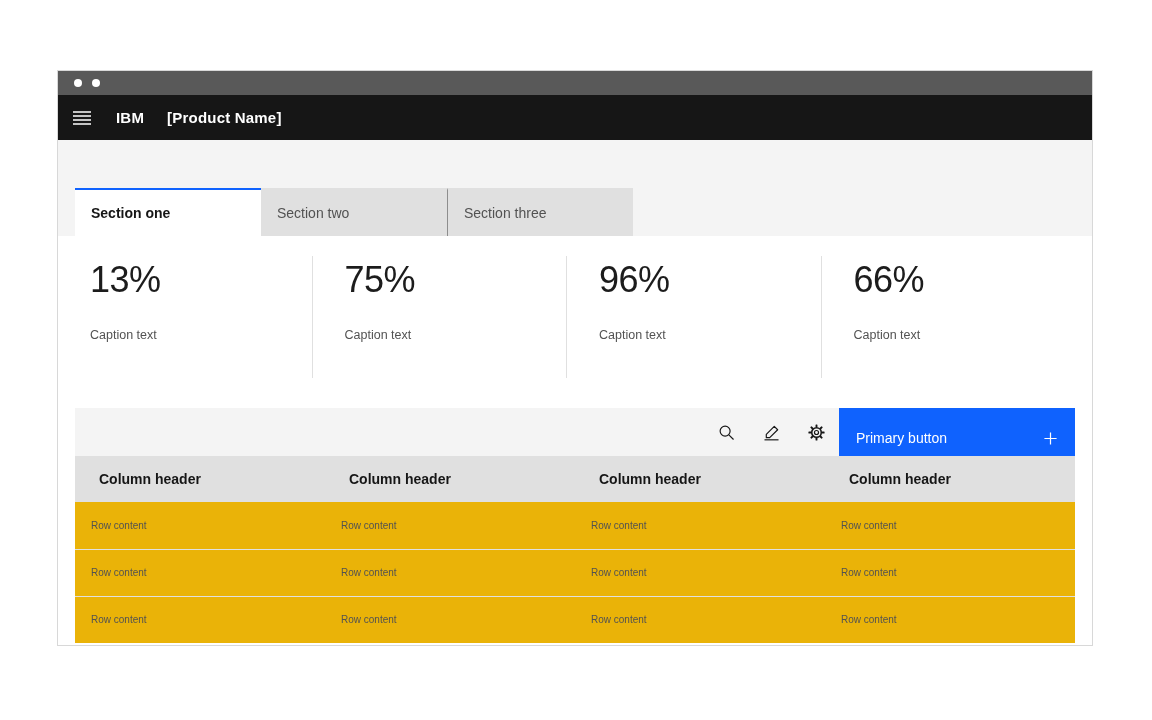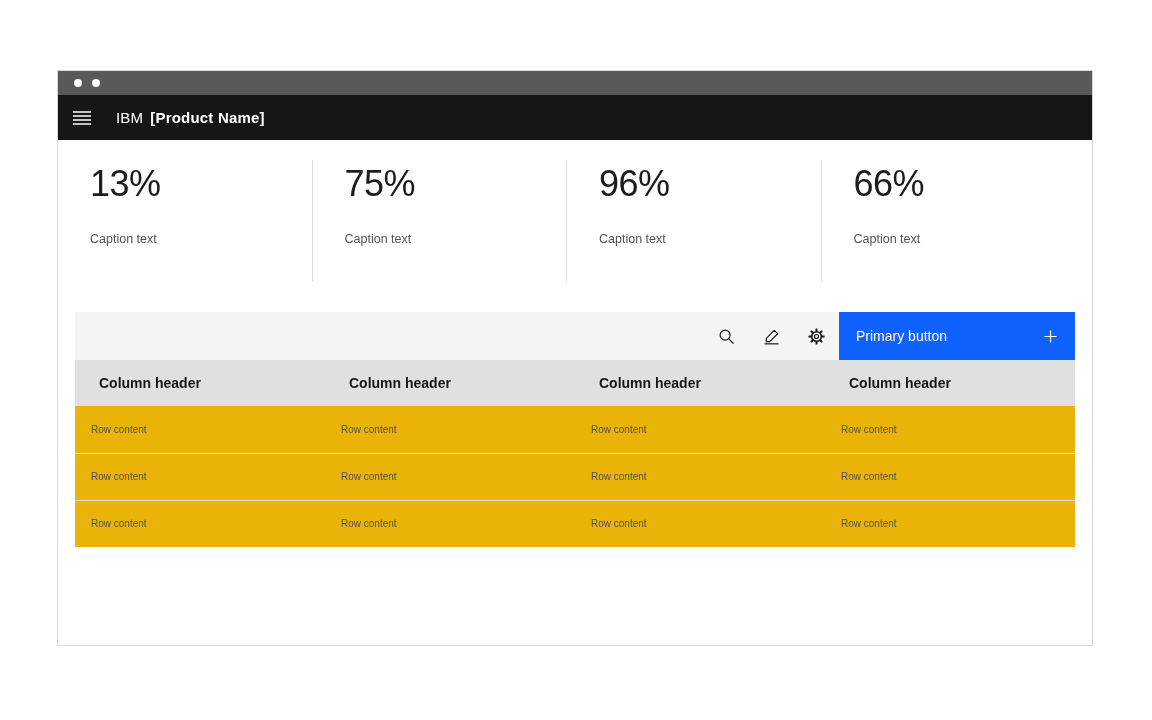--- a/index.html
+++ b/index.html
@@ -12,22 +12,22 @@
   
   .titlebar { height:24px; flex:none; background:#595959; display:flex; align-items:center;
     padding-left:16px; gap:10px; }
   .titlebar .dot { width:8px; height:8px; border-radius:50%; background:#ffffff; }
 
   
   .app-header { height:45px; flex:none; background:#161616; display:flex; align-items:center;
     color:#ffffff; padding-left:6px; }
   .menu-btn { width:36px; height:45px; display:flex; align-items:center; justify-content:center; cursor:pointer; }
   .header-title { margin-left:16px; font-size:15px; letter-spacing:0.2px; white-space:nowrap; }
-  .header-title .brand { font-weight:400; }
-  .header-title .product { font-weight:700; margin-left:7px; }
+  .header-title .brand { font-weight:700; }
+  .header-title .product { font-weight:700; margin-left:23px; }
 
   
   .chrome-content { flex:1; min-height:0; background:#f4f4f4; display:flex; flex-direction:column; }
 
   
   .tabs { margin-top:48px; padding-left:17px; height:48px; flex:none; display:flex; }
   .tab { width:186px; height:48px; display:flex; align-items:center; padding-left:16px;
     font-size:14px; cursor:pointer; border-top:2px solid transparent; }
   .tab.active { background:#ffffff; border-top:2px solid #0f62fe; font-weight:700; color:#161616; }
   .tab.inactive { background:#e0e0e0; color:#525252; }
@@ -43,21 +43,21 @@
   .metric-value { font-size:36px; font-weight:300; color:#1c1c1c; line-height:1.0; letter-spacing:-0.5px; }
   .metric-caption { font-size:12.5px; color:#525252; margin-top:30px; }
 
   
   .table-wrap { margin-top:30px; }
   .toolbar { display:flex; height:48px; }
   .toolbar-icons { flex:1; background:#f4f4f4; display:flex; align-items:center; justify-content:flex-end; }
   .icon-btn { width:45px; height:48px; display:flex; align-items:center; justify-content:center; cursor:pointer; }
   .primary-btn { width:236px; height:48px; background:#0f62fe; border:none; color:#ffffff;
     font-family:inherit; font-size:14px; display:flex; align-items:flex-end; justify-content:space-between;
-    padding:16px 17px; cursor:pointer; }
+    padding:10px 17px; cursor:pointer; }
 
   table.data-table { width:100%; border-collapse:collapse; table-layout:fixed; }
   .data-table th { background:#e0e0e0; height:46px; text-align:left; font-size:14px; font-weight:700;
     color:#161616; padding-left:24px; }
   .data-table td { background:#eab308; height:47px; font-size:10px; color:#525252;
     padding-left:16px; border-top:1px solid #e0e0e0; }
   .data-table tbody tr:first-child td { border-top:none; }
 
   svg { display:block; }
 </style>
@@ -84,20 +84,31 @@
         </svg>
       </span>
     </div>
     <div class="header-title">
       <span class="brand">IBM</span><span class="product">[Product Name]</span>
     </div>
   </div>
 
   <div class="chrome-content">
 
+    <div class="tabs">
+      <div class="tab active">
+        <span>Section one</span>
+      </div>
+      <div class="tab inactive">
+        <span>Section two</span>
+      </div>
+      <div class="tab inactive">
+        <span>Section three</span>
+      </div>
+    </div>
 
     <div class="white-area">
 
       <div class="metrics">
         <div class="metric">
           <div class="metric-value">13%</div>
           <div class="metric-caption">Caption text</div>
         </div>
         <div class="metric">
           <div class="metric-value">75%</div>

